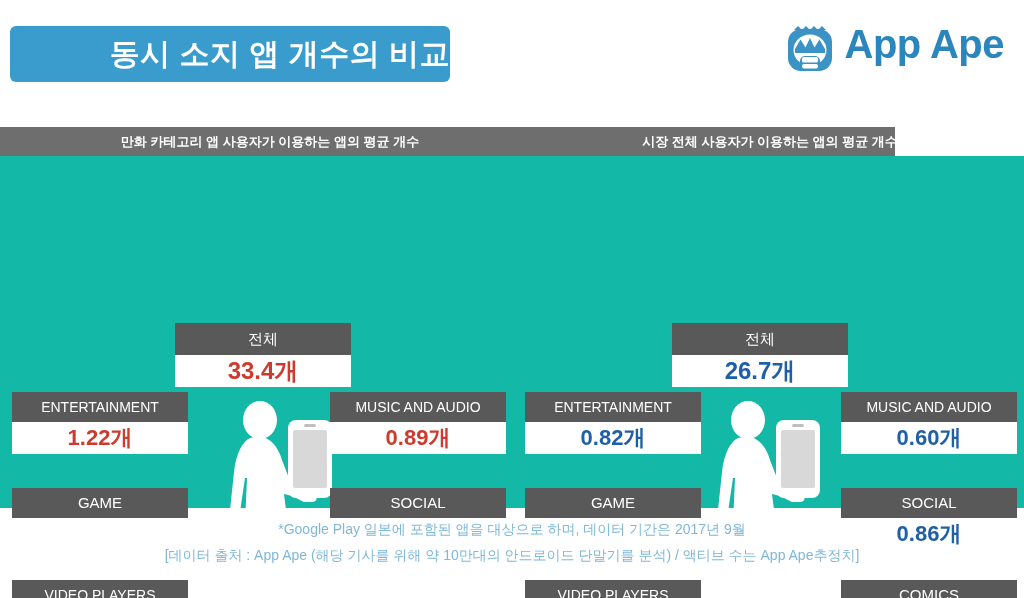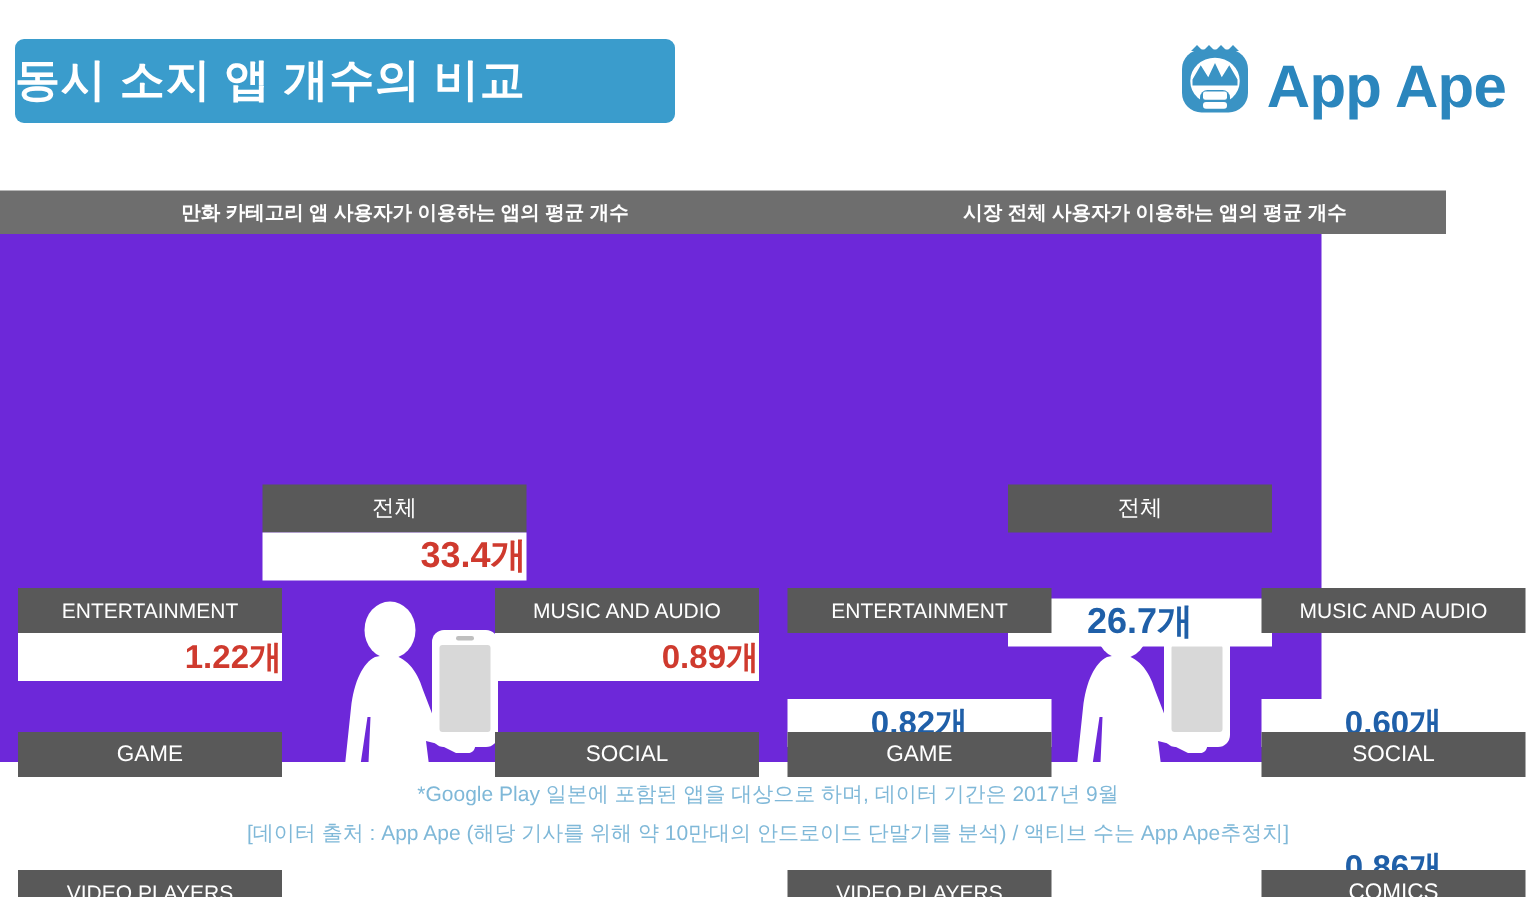--- a/index.html
+++ b/index.html
@@ -19,55 +19,55 @@
   #title-banner {
     position: absolute;
     left: 10px;
     top: 26px;
     width: 440px;
     height: 56px;
     background: #3a9ccc;
     border-radius: 6px;
     display: flex;
     align-items: center;
-    justify-content: flex-start;
+    justify-content: flex-end;
   }
   #title-text {
     color: #ffffff;
     font-size: 30px;
     font-weight: bold;
     letter-spacing: 0.5px;
     line-height: 1;
   }
 
   
   #logo {
     position: absolute;
     right: 20px;
     top: 24px;
     height: 54px;
     display: flex;
-    align-items: flex-end;
+    align-items: flex-start;
     gap: 10px;
   }
   #logo-mark { width: 50px; height: 50px; display: block; }
   #logo-text {
     color: #2b86bd;
     font-size: 40px;
     font-weight: bold;
     letter-spacing: -0.5px;
     line-height: 1;
   }
 
   
   #header-band {
     position: absolute;
     left: 0;
     top: 127px;
-    width: 964px;
+    width: 895px;
     height: 29px;
     background: #6e6e6e;
   }
   .band-title {
     position: absolute;
     top: 0;
     height: 29px;
     line-height: 29px;
     color: #ffffff;
     font-size: 13px;
@@ -75,23 +75,23 @@
     text-align: center;
   }
   #band-title-left  { left: 60px;  width: 420px; }
   #band-title-right { left: 560px; width: 420px; }
 
   
   #panel {
     position: absolute;
     left: 0;
     top: 156px;
-    width: 881px;
+    width: 1024px;
     height: 352px;
-    background: #6d28d9;
+    background: #14b8a6;
   }
 
   
   .card {
     position: absolute;
     width: 176px;
   }
   .card-head {
     height: 30px;
     background: #595959;
@@ -104,22 +104,22 @@
   }
   .card-head.sm { font-size: 14px; }
   .card-value {
     height: 32px;
     background: #ffffff;
     font-size: 22px;
     font-weight: bold;
     line-height: 32px;
     text-align: center;
   }
-  .v-red   { color: #cf3a2e; text-align: right; }
-  .v-blue  { color: #1f5fa8; margin-top: 44px; }
+  .v-red   { color: #cf3a2e; }
+  .v-blue  { color: #1f5fa8; }
 
   
   .card-total { width: 176px; }
   .card-total .card-head  { height: 32px; line-height: 32px; font-size: 15px; }
   .card-total .card-value { height: 32px; line-height: 32px; font-size: 24px; }
 
   
   #card-total-left    { left: 175px; top: 167px; }
   #card-l-ent         { left: 12px;  top: 236px; }
   #card-l-music       { left: 330px; top: 236px; }

